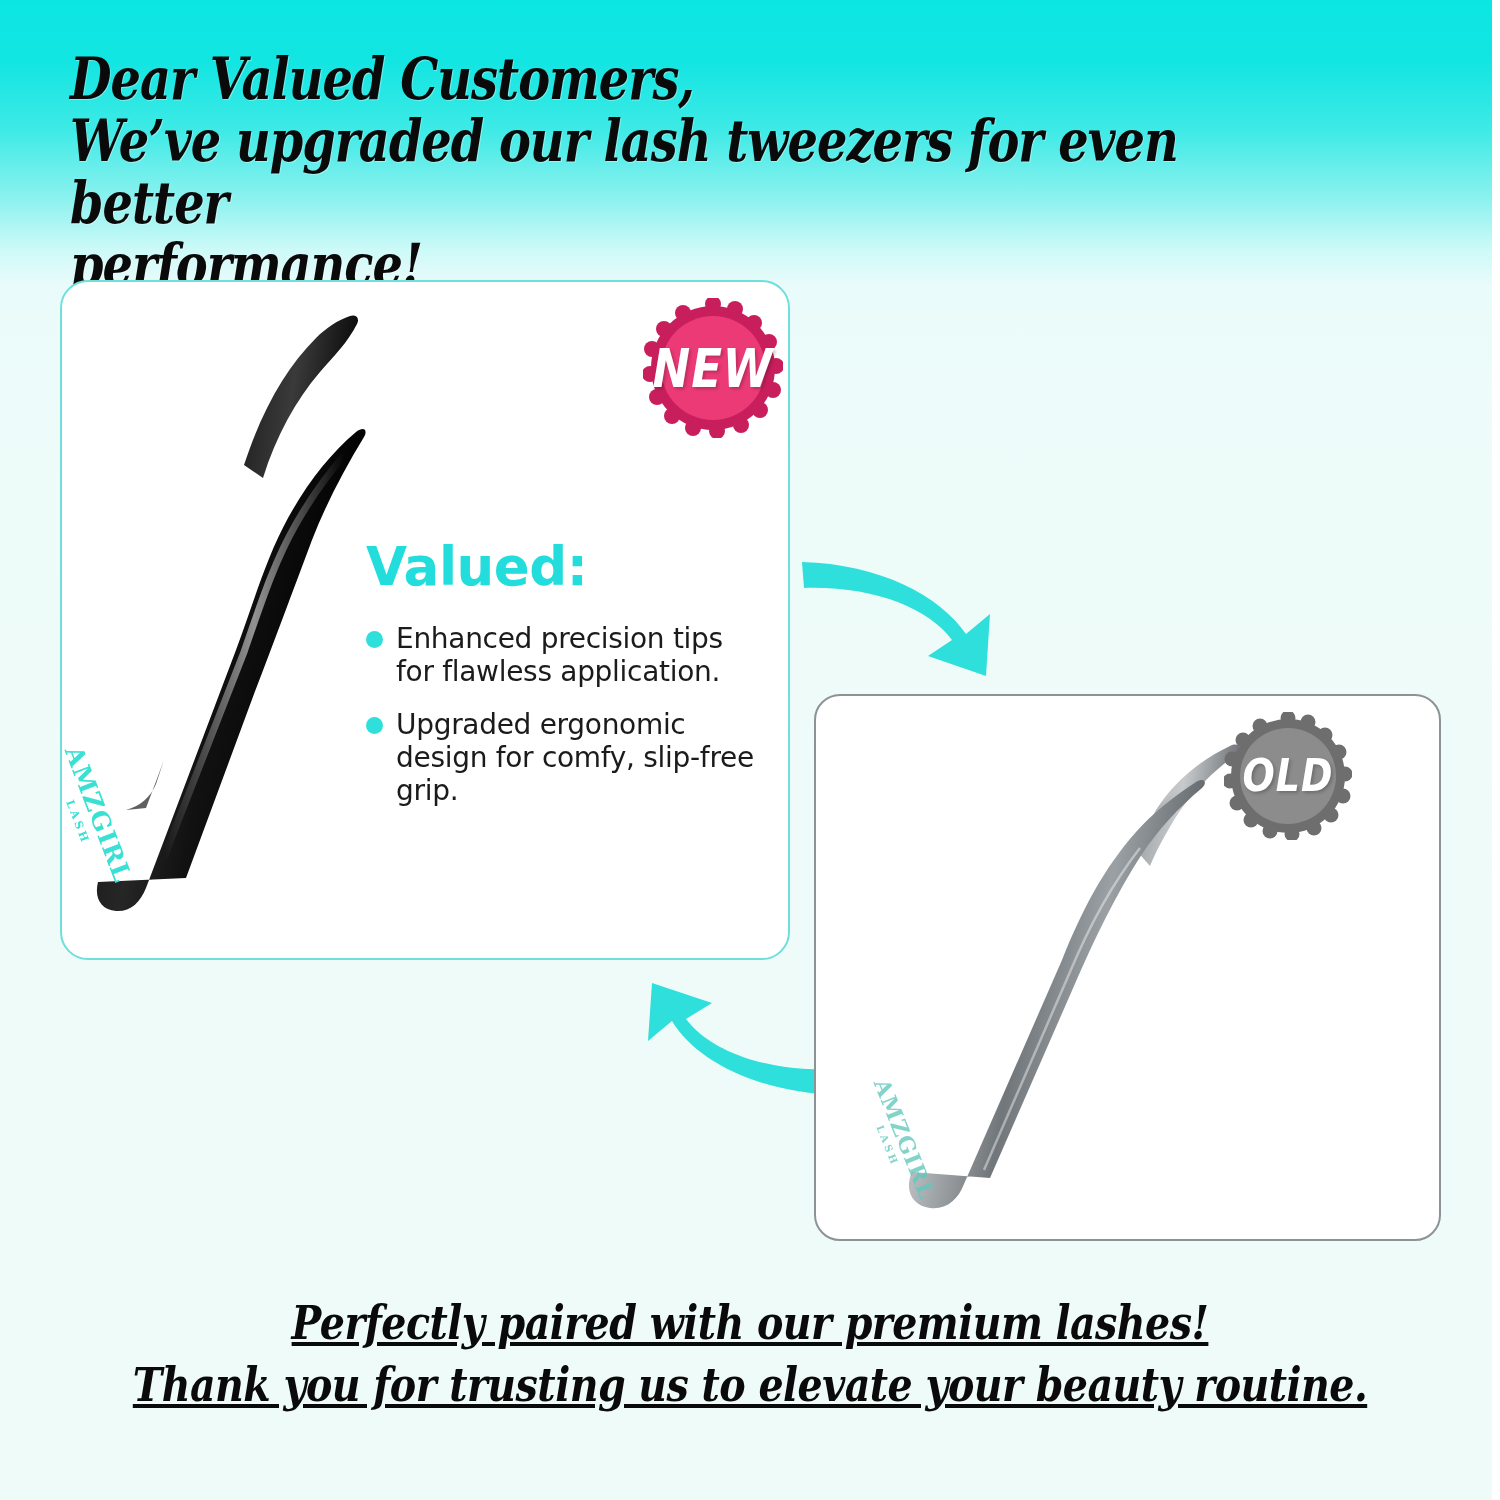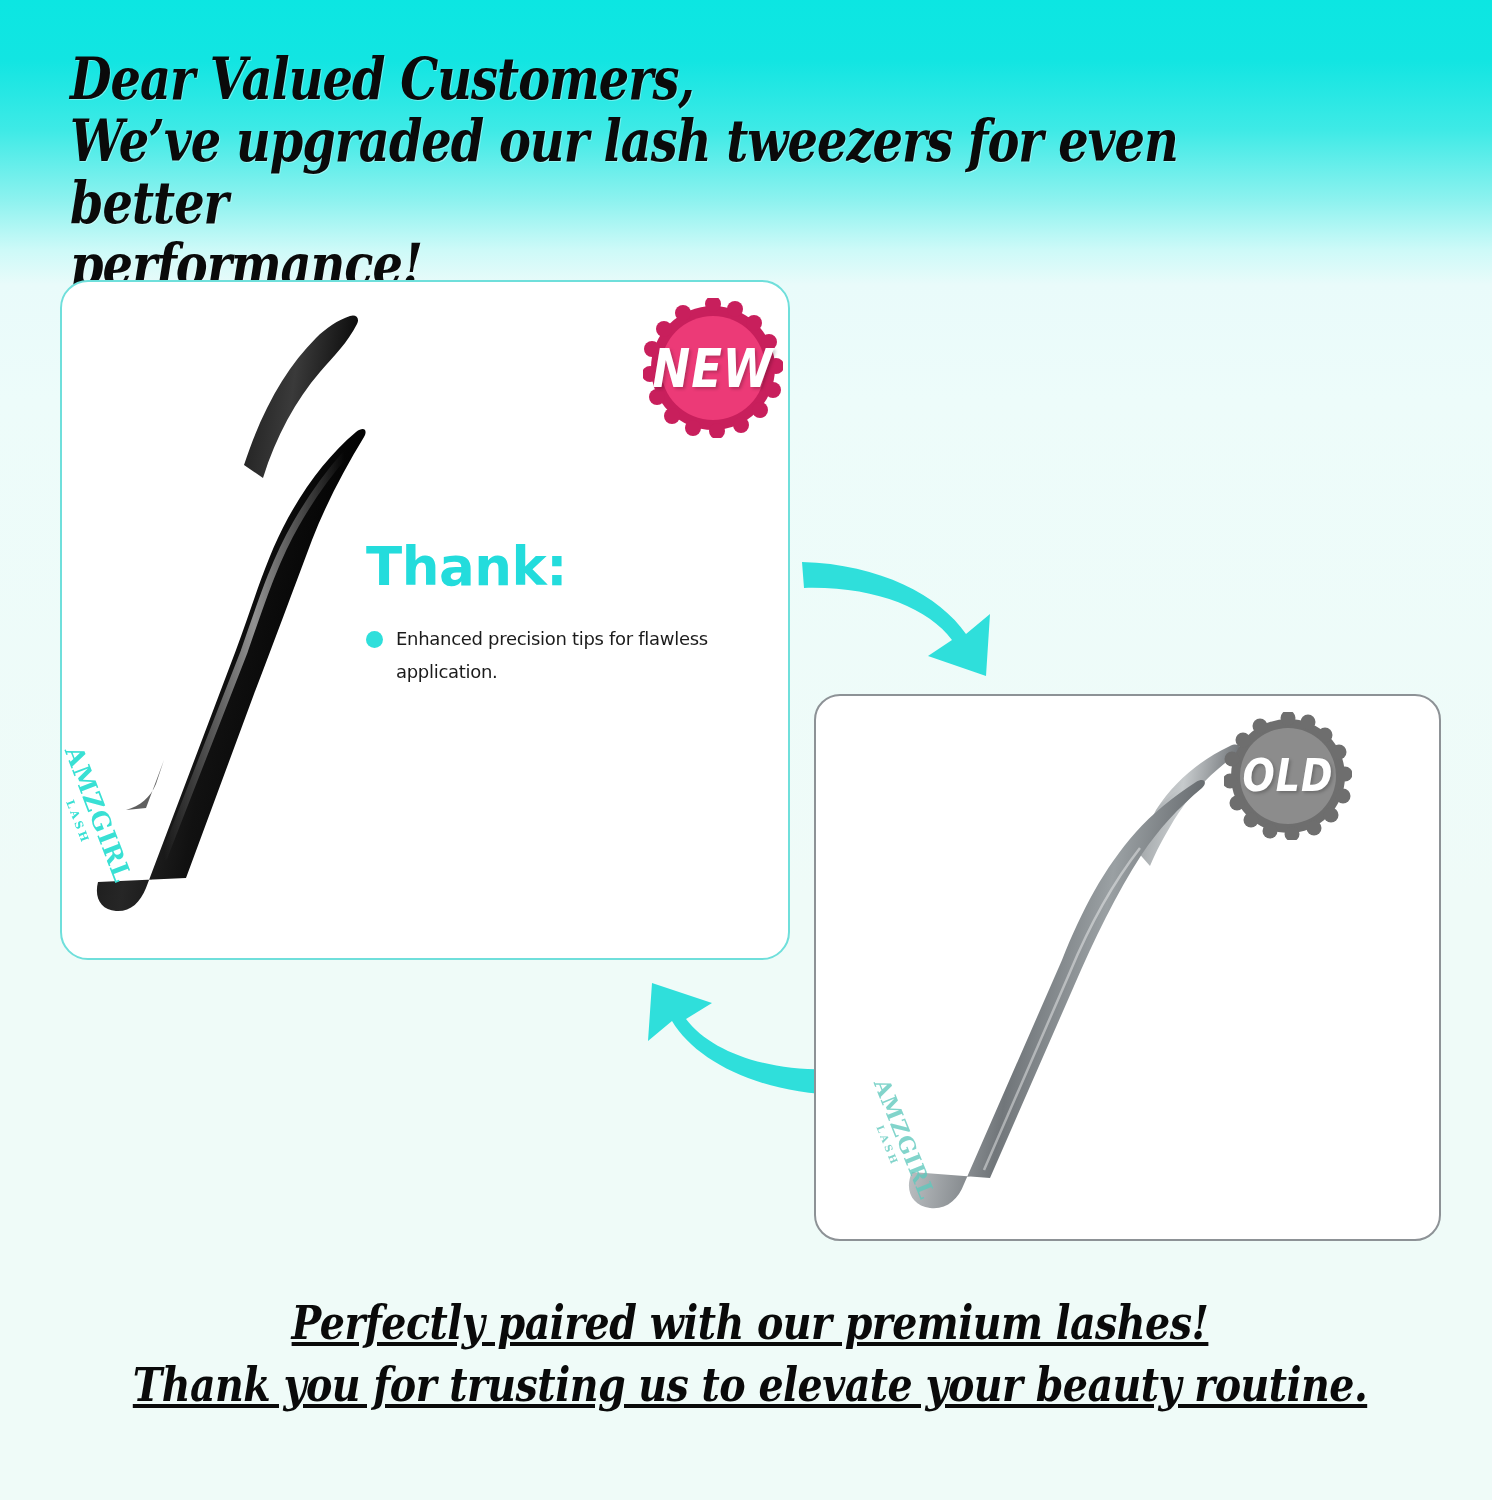--- a/index.html
+++ b/index.html
@@ -118,21 +118,21 @@
     flex: none;
     width: 17px;
     height: 17px;
     border-radius: 50%;
     background: #2fdfdb;
     margin-top: 9px;
     margin-right: 13px;
   }
   .bullet-text {
     font-family: "DejaVu Sans", sans-serif;
-    font-size: 18px;
+    font-size: 28px;
     line-height: 33px;
     color: #1b1b1b;
     letter-spacing: -0.3px;
   }
 
   
   .arrow { position: absolute; }
   #arrow-to-old { left: 790px; top: 548px; width: 230px; height: 135px; }
   #arrow-to-new { left: 618px; top: 975px; width: 235px; height: 140px; }
 
@@ -273,26 +273,30 @@
             <circle cx="9" cy="51" r="8"></circle>
           <circle cx="21" cy="31" r="8"></circle>
             <circle cx="40" cy="15" r="8"></circle>
         </g>
         <circle cx="70" cy="70" r="52" fill="#ec3a77"></circle>
       </g>
     </svg>
     <span class="badge-label">NEW</span>
   </div>
 
-  <div class="enjoy-title">Thank:</div>
+  <div class="enjoy-title">Valued:</div>
 
   <div class="bullets">
     <div class="bullet-row">
       <span class="bullet-dot"></span>
       <span class="bullet-text">Enhanced precision tips for flawless application.</span>
+    </div>
+    <div class="bullet-row">
+      <span class="bullet-dot"></span>
+      <span class="bullet-text">Upgraded ergonomic design for comfy, slip-free grip.</span>
     </div>
   </div>
 
   <svg class="arrow" id="arrow-to-old" viewBox="0 0 230 135">
     <path d="M12 14 C90 16 150 48 176 86 L200 66 L196 128 L138 108 L162 92
              C138 60 84 38 14 40 Z" fill="#2fdfdb"></path>
   </svg>
 
   <svg class="arrow" id="arrow-to-new" viewBox="0 0 235 140">
     <path d="M222 120 C140 118 78 86 54 46 L30 66 L34 8 L94 28 L68 44

